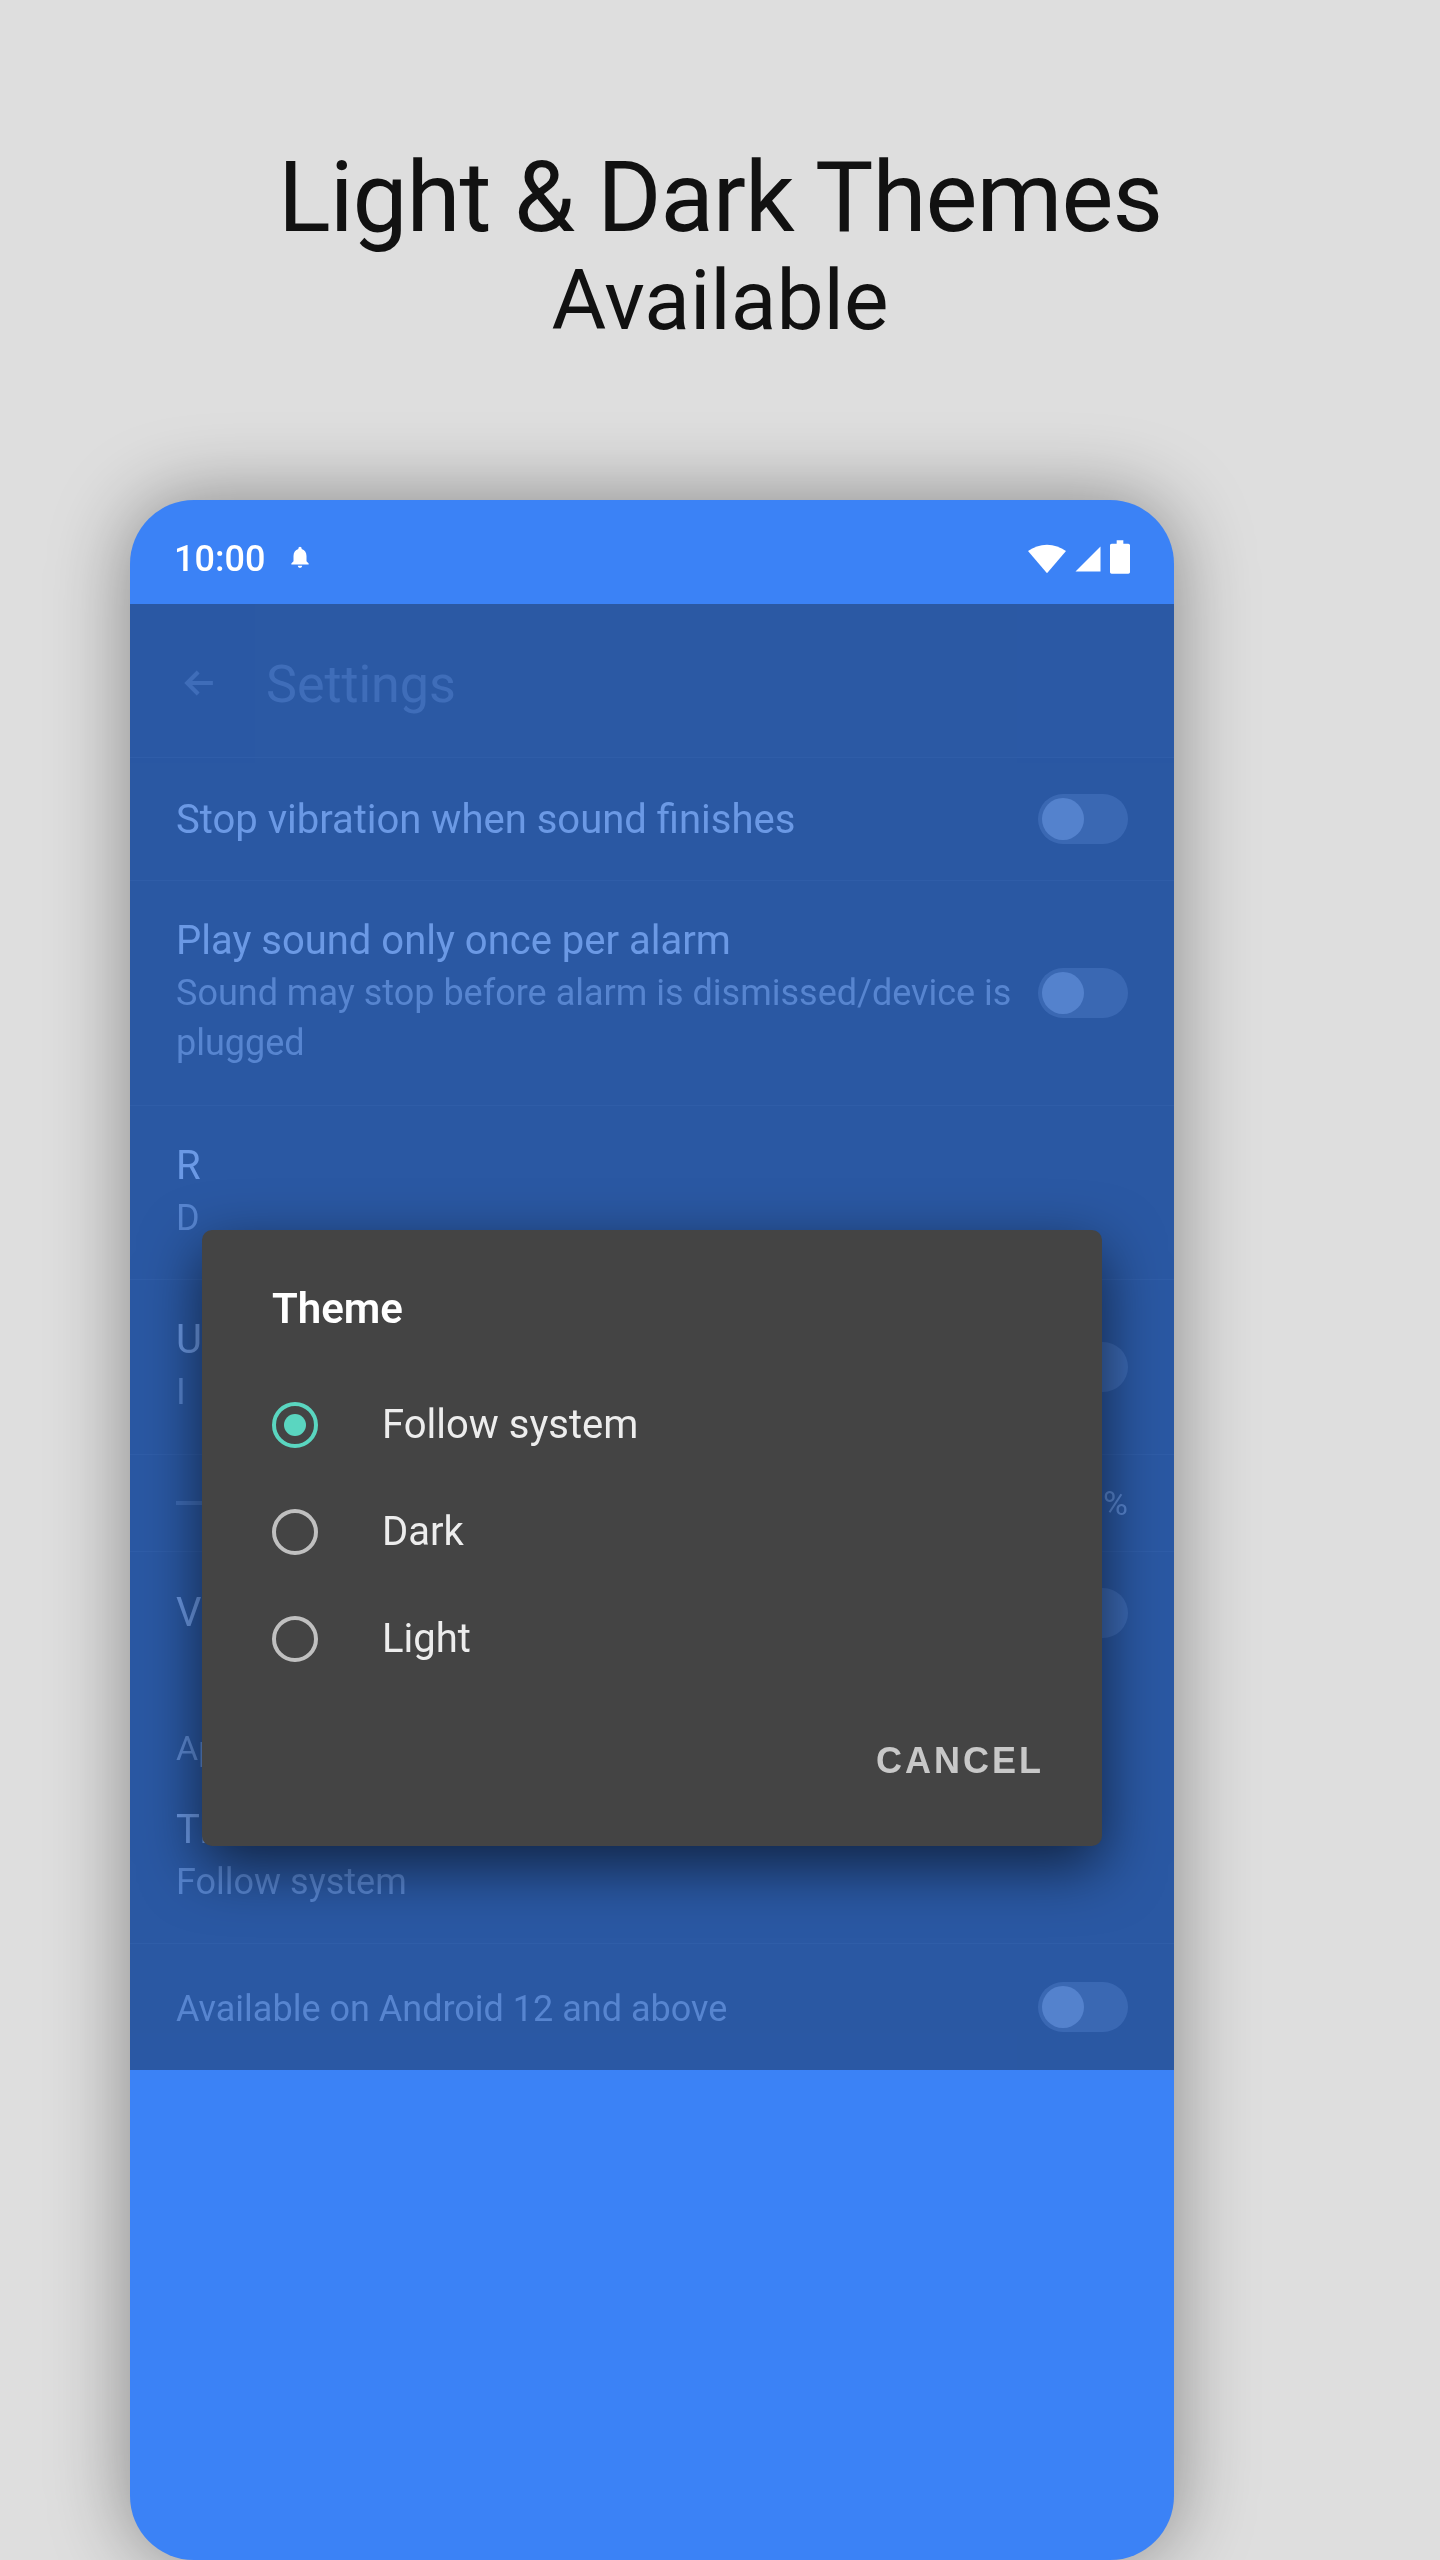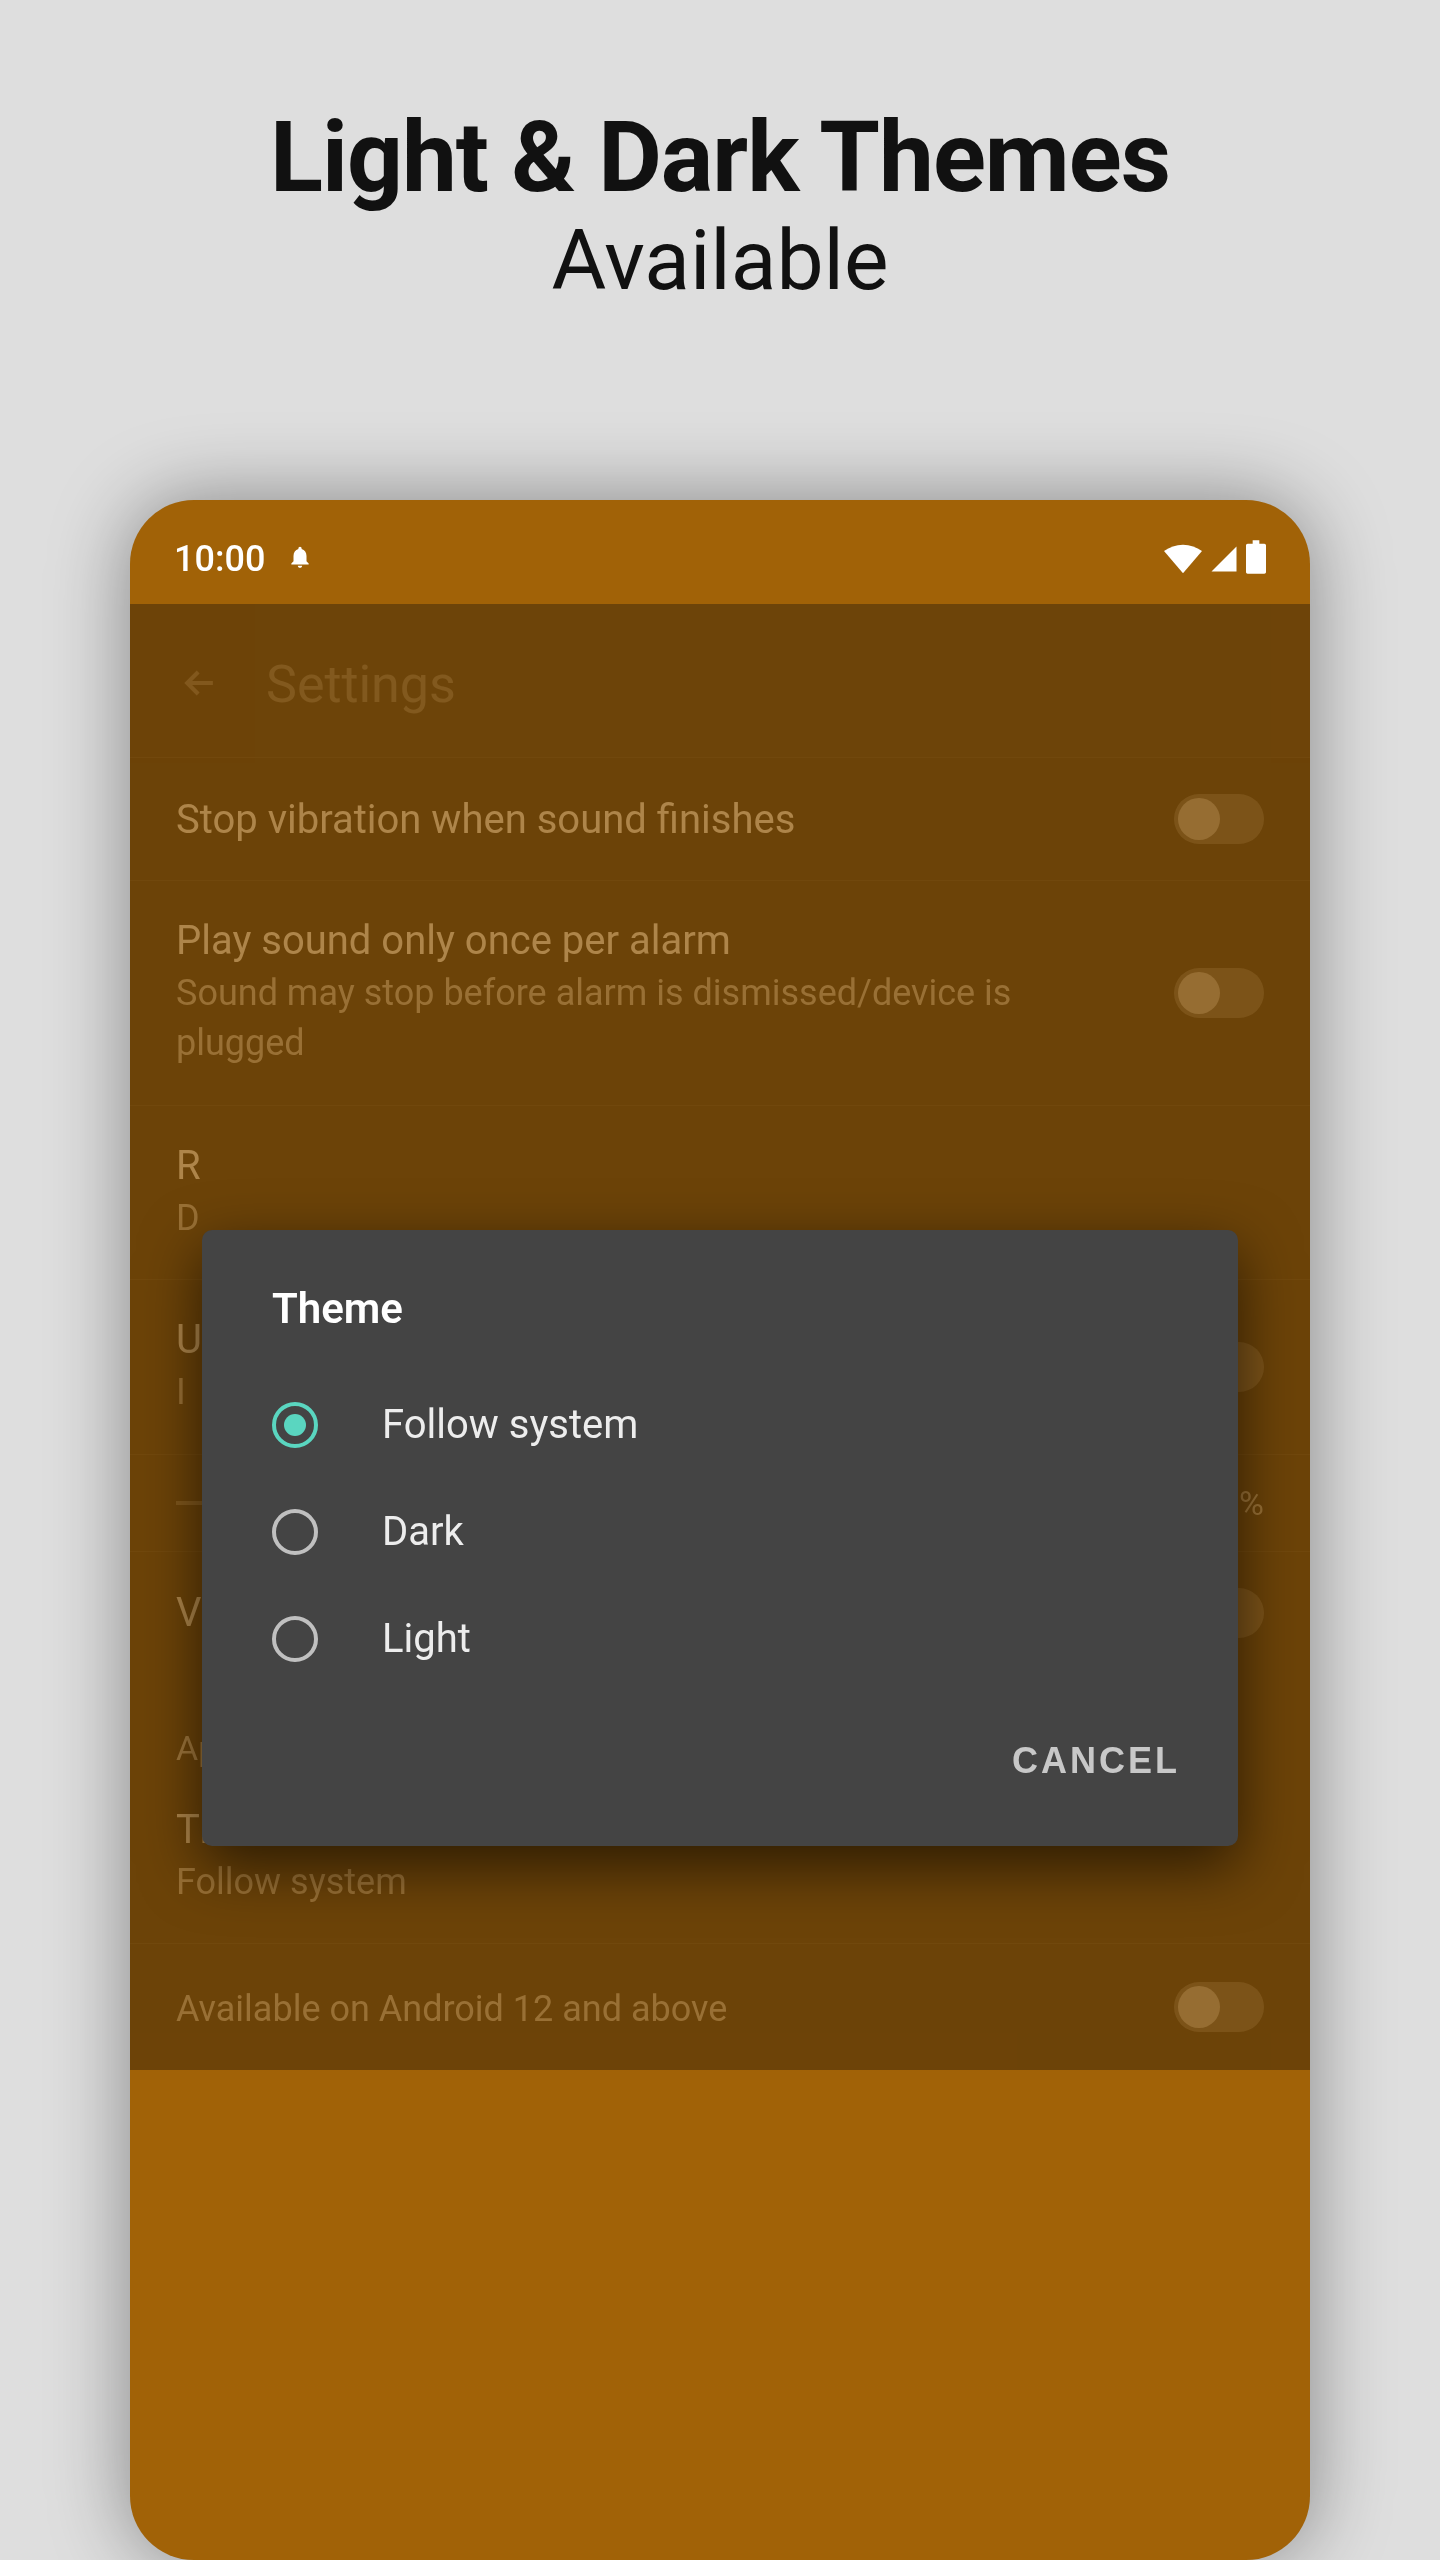--- a/index.html
+++ b/index.html
@@ -20,36 +20,37 @@
   .promo-heading {
     position: absolute;
     top: 100px;
     left: 0;
     right: 0;
     text-align: center;
     color: #111;
   }
   .promo-heading .line1 {
     font-size: 98px;
-    font-weight: 700;
+    font-weight: 400;
     letter-spacing: -1px;
+    margin-top: 40px;
   }
   .promo-heading .line2 {
     font-size: 84px;
     font-weight: 400;
     margin-top: -4px;
   }
 
   .phone-frame {
     position: absolute;
     top: 500px;
     left: 130px;
-    width: 1180px;
+    width: 1044px;
     height: 2060px;
-    background: #a16207;
+    background: #3b82f6;
     border-radius: 64px;
     box-shadow: 0 0 80px rgba(0,0,0,0.4);
     overflow: hidden;
   }
 
   .status-bar {
     display: flex;
     justify-content: space-between;
     align-items: center;
     padding: 38px 44px 24px 44px;

